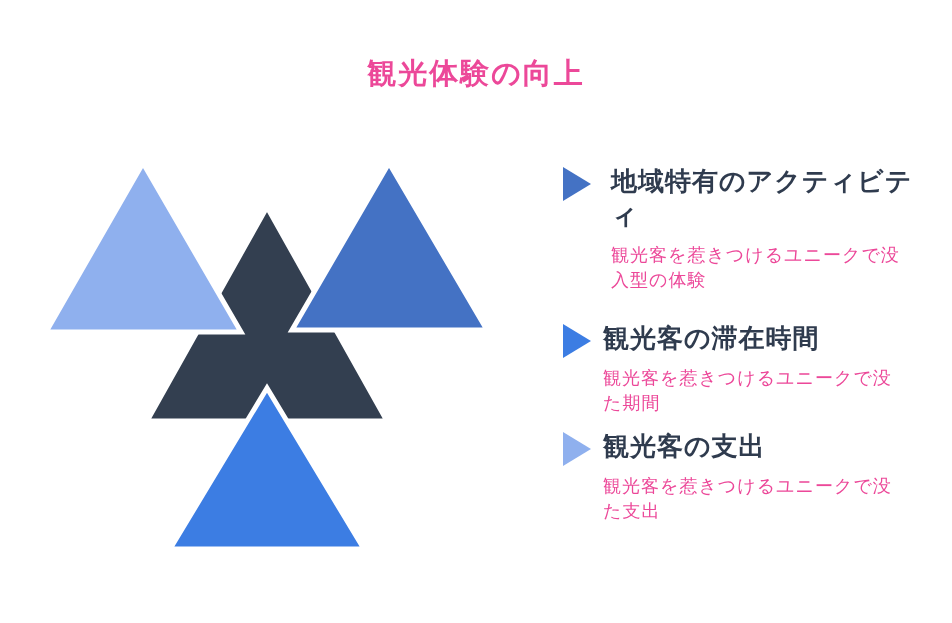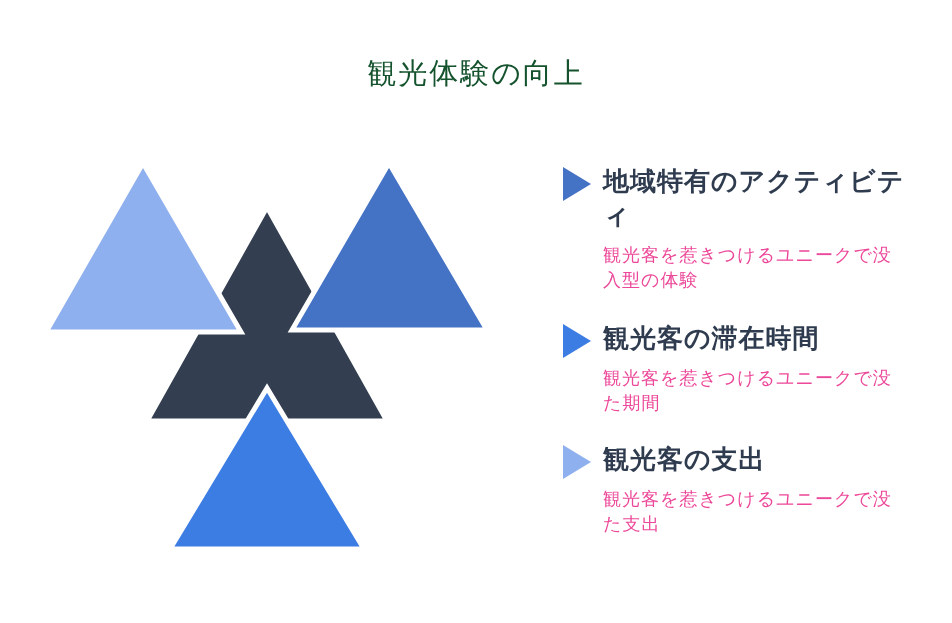--- a/index.html
+++ b/index.html
@@ -16,23 +16,23 @@
     height: 623px;
     background: #ffffff;
   }
   .title {
     position: absolute;
     top: 54px;
     left: 0;
     width: 100%;
     text-align: center;
     font-size: 29px;
-    font-weight: normal;
+    font-weight: bold;
     letter-spacing: 2px;
-    color: #14532d;
+    color: #ec4899;
     white-space: pre-line;
   }
   .triangle-graphic {
     position: absolute;
     left: 40px;
     top: 150px;
   }
   .items {
     position: absolute;
     left: 563px;
@@ -40,23 +40,23 @@
     width: 355px;
     height: 623px;
   }
   .item {
     position: absolute;
     left: 0;
     width: 355px;
     display: flex;
     align-items: flex-start;
   }
-  .item-1 { top: 165px; }
+  .item-1 { top: 165px; gap: 8px; }
   .item-2 { top: 322px; justify-content: space-between; }
-  .item-3 { top: 443px; }
+  .item-3 { top: 430px; }
   .bullet {
     flex: 0 0 auto;
     width: 0;
     height: 0;
     border-top: 17px solid transparent;
     border-bottom: 17px solid transparent;
     border-left: 28px solid #4472C4;
     margin-top: 2px;
     margin-right: 12px;
   }

